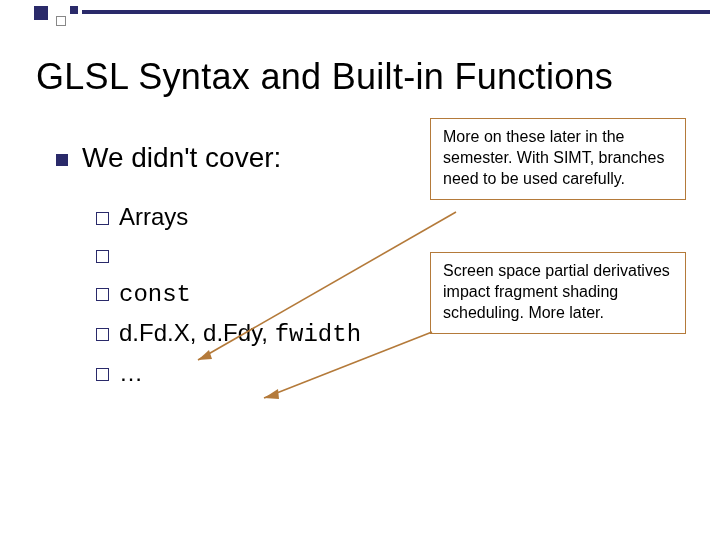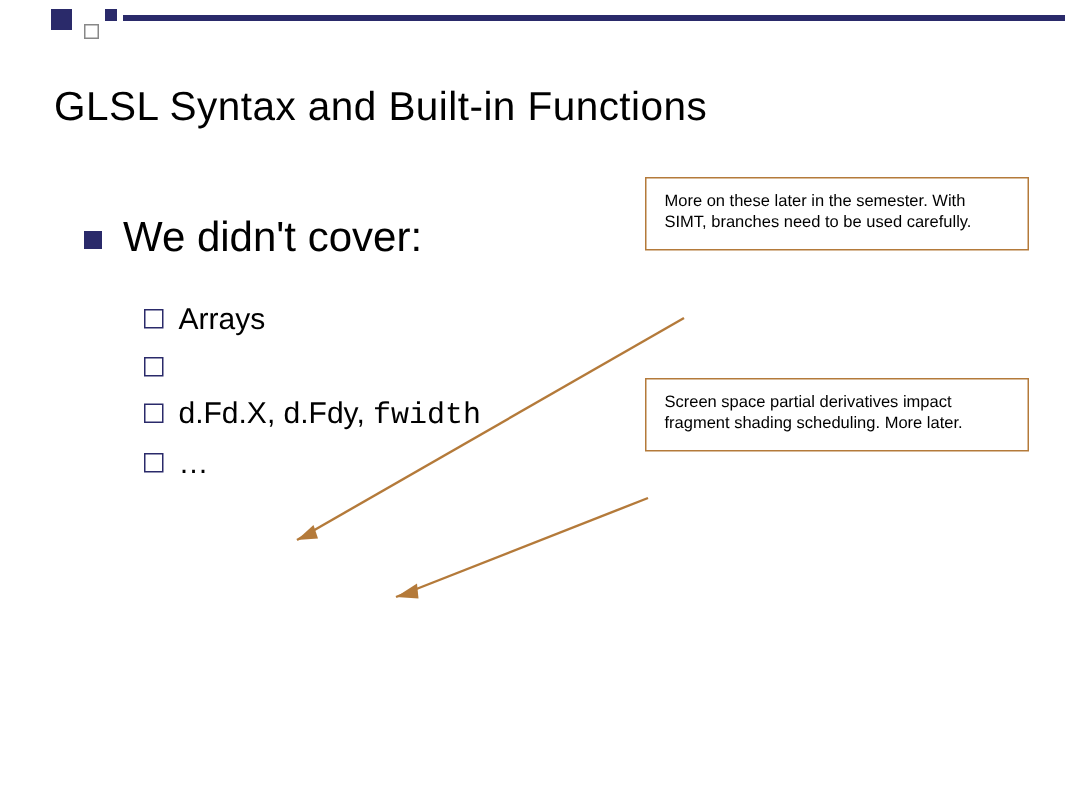--- a/index.html
+++ b/index.html
@@ -14,46 +14,46 @@
   .header-deco{
     position:absolute;top:0;left:0;width:720px;height:32px;
   }
   .sq{position:absolute;width:14px;height:14px;box-sizing:border-box}
   .sq1{left:34px;top:6px;background:#2a2a6a;border:1px solid #2a2a6a}
   .sq2{left:56px;top:16px;background:#fff;border:1px solid #888;width:10px;height:10px}
   .sq3{left:70px;top:6px;background:#2a2a6a;border:1px solid #2a2a6a;width:8px;height:8px}
   .bar{position:absolute;left:82px;top:10px;right:10px;height:4px;background:#2a2a6a}
   .title{
     position:absolute;left:36px;top:56px;
-    font-size:27px;letter-spacing:.3px;text-align:center;
+    font-size:36px;letter-spacing:.3px;text-align:center;
   }
   .bullet-l1{
     position:absolute;left:56px;top:142px;
     font-size:28px;
   }
   .bullet-l1 .sqmark{
     display:inline-block;width:12px;height:12px;background:#2a2a6a;
     margin-right:14px;vertical-align:1px;
   }
   .sub-list{
     position:absolute;left:96px;top:198px;width:330px;
-    font-size:20px;line-height:1.58;
+    font-size:24px;line-height:1.58;
   }
   .sub-list .row{white-space:nowrap}
   .sub-list .box{
     display:inline-block;width:13px;height:13px;
     border:1.5px solid #2a2a6a;background:#fff;
     margin-right:10px;vertical-align:0px;box-sizing:border-box;
   }
   .mono{font-family:"Courier New",Courier,monospace}
   .callout{
     position:absolute;
     border:1.5px solid #b47a3a;
     padding:8px 12px 10px 12px;
-    font-size:11px;line-height:1.3;
+    font-size:16px;line-height:1.3;
     background:#fff;
   }
   .co1{left:430px;top:118px;width:230px}
   .co2{left:430px;top:252px;width:230px}
   svg.arrows{position:absolute;left:0;top:0;width:720px;height:540px;pointer-events:none}
   .arrow{stroke:#b47a3a;stroke-width:1.6;fill:none}
   .arrowhead{fill:#b47a3a}
 </style>
 </head>
 <body>
@@ -67,20 +67,21 @@
 
 <div class="title">GLSL Syntax and Built-in Functions</div>
 
 <div class="bullet-l1">
   <span class="sqmark"></span><span>We didn't cover:</span>
 </div>
 
 <div class="sub-list">
   <div class="row"><span class="box"></span><span>Arrays</span></div>
   <div class="row"><span class="box"></span></div>
+  <div class="row"><span class="box"></span><span class="mono">const</span></div>
   <div class="row"><span class="box"></span><span>d.Fd.X</span><span>, </span><span>d.Fdy</span><span>, </span><span class="mono">fwidth</span></div>
   <div class="row"><span class="box"></span><span>…</span></div>
 </div>
 
 <div class="callout co1">More on these later in the semester.  With SIMT, branches need to be used carefully.</div>
 <div class="callout co2">Screen space partial derivatives impact fragment shading scheduling. More later.</div>
 
 <svg class="arrows">
   <line class="arrow" x1="456" y1="212" x2="198" y2="360"></line>
   <polygon class="arrowhead" points="198,360 209,350 212,359"></polygon>

